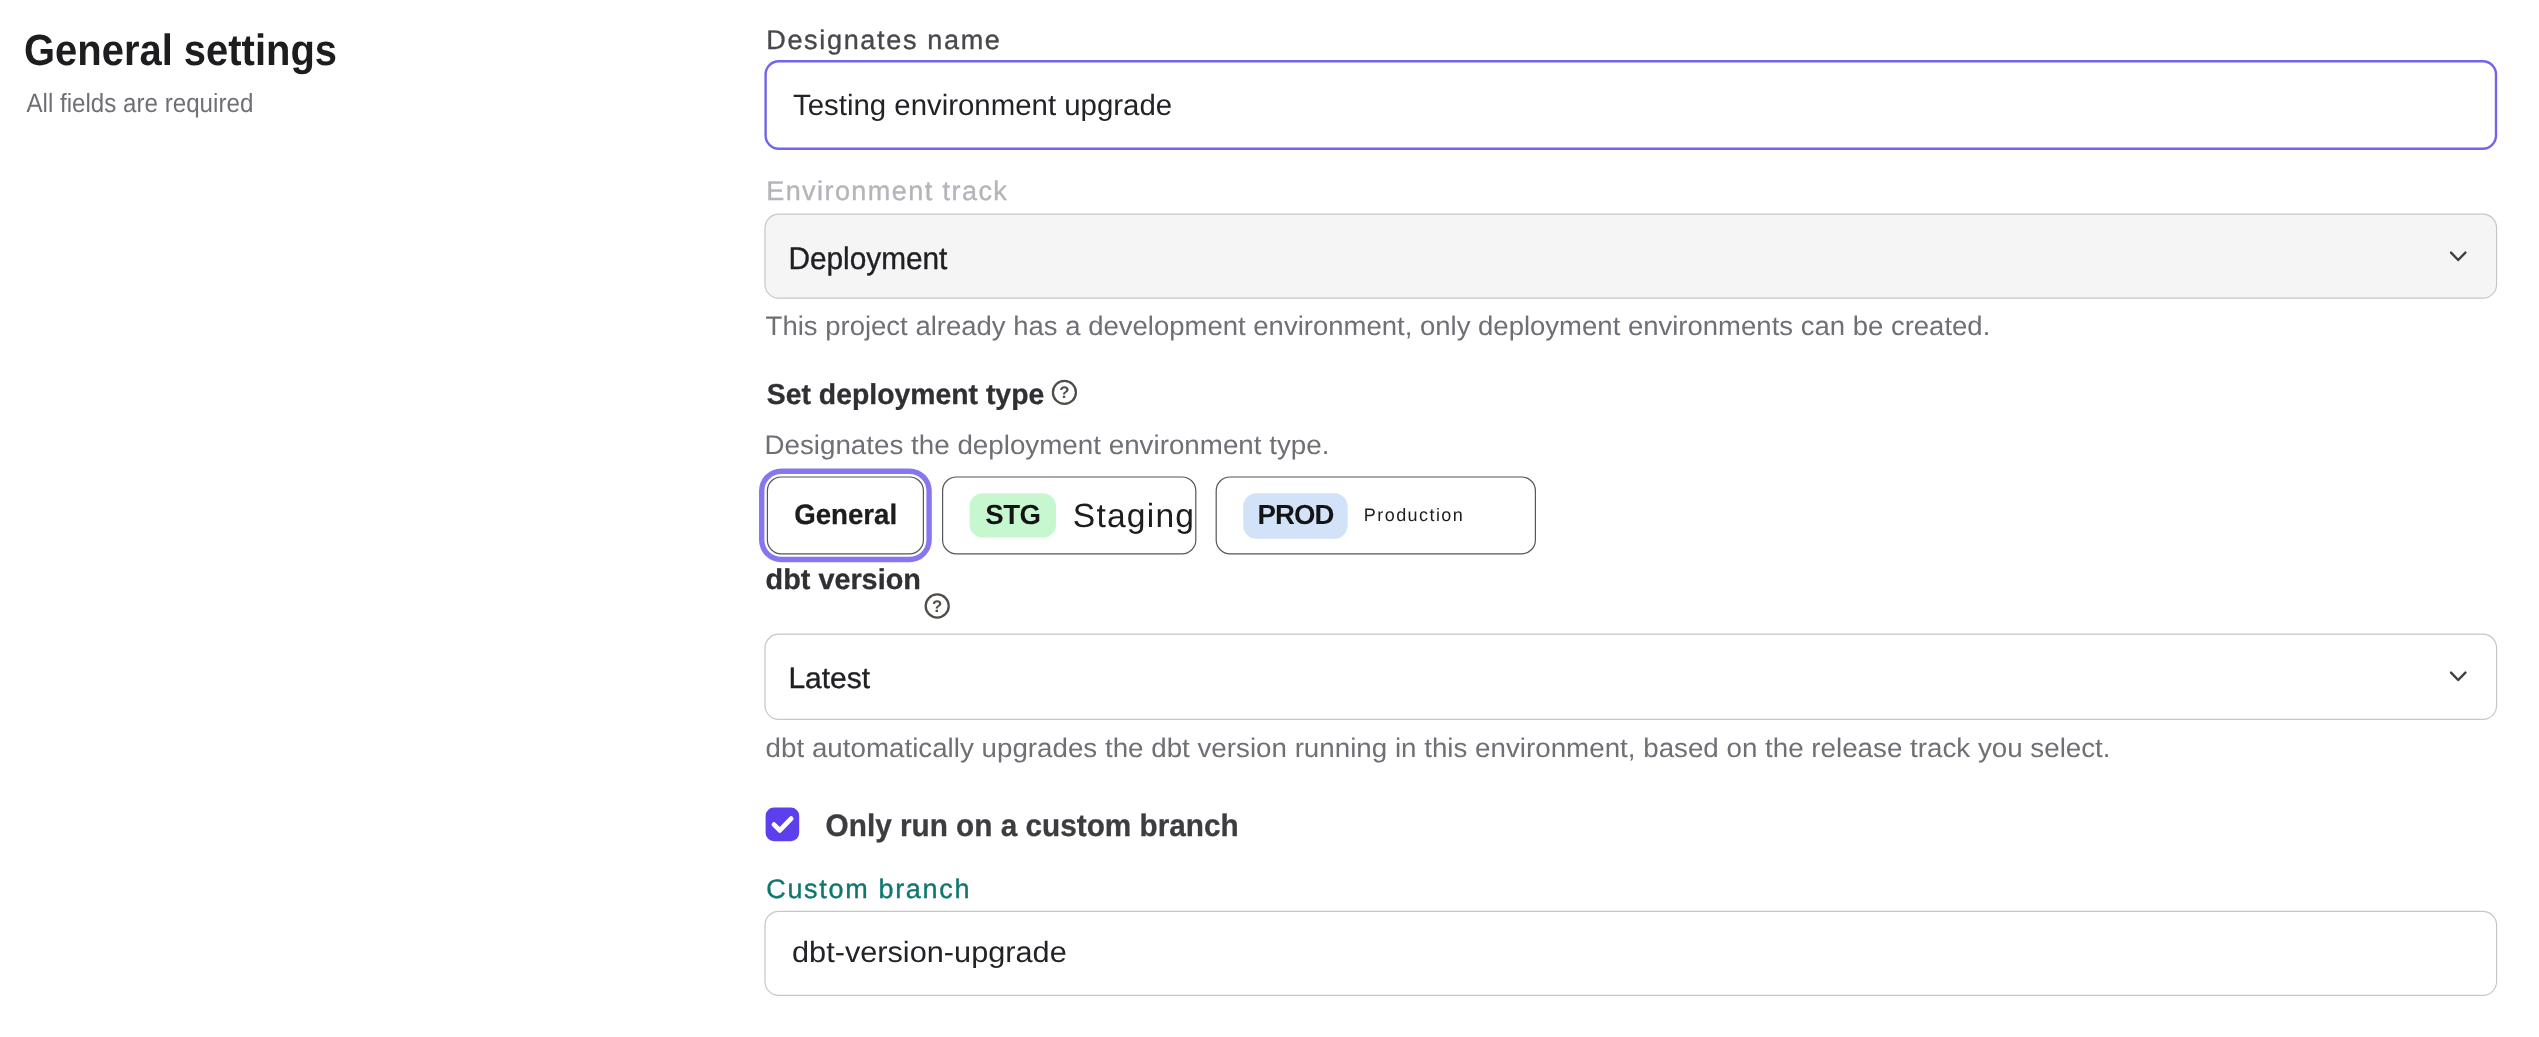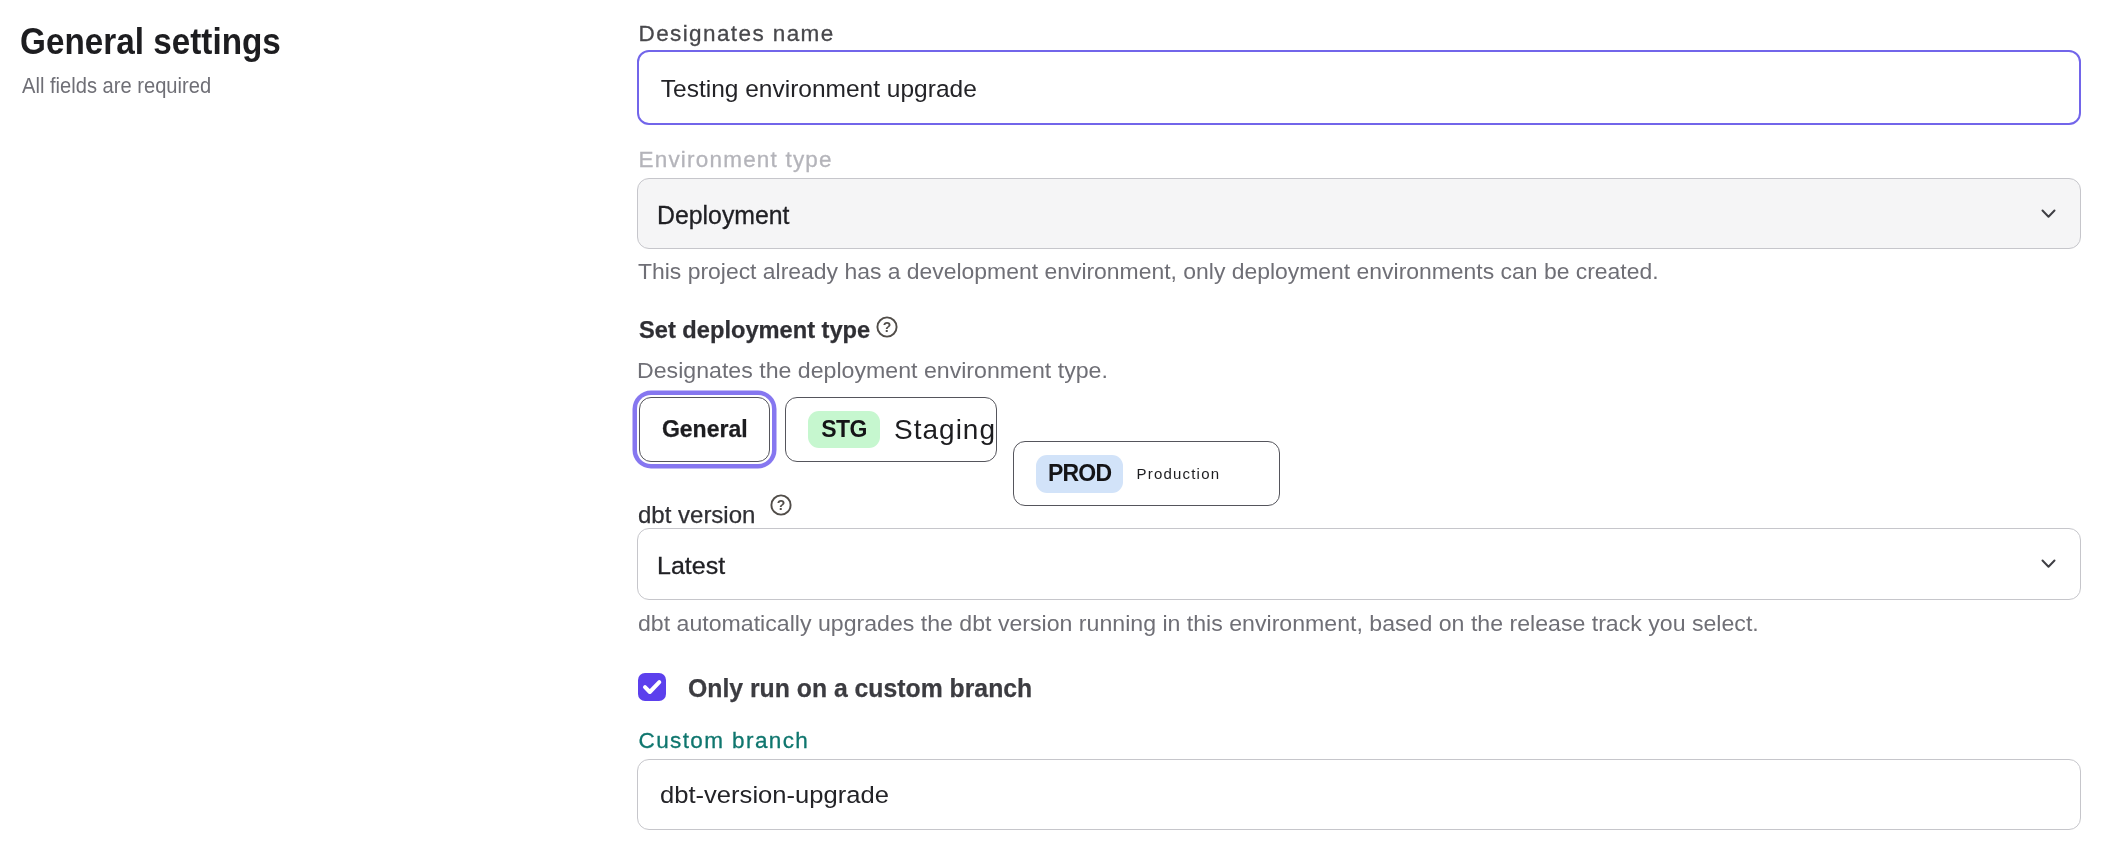--- a/index.html
+++ b/index.html
@@ -13,21 +13,21 @@
 <body>
 <div id="page">
 
   <div class="abs" style="left:20px; top:24.4px; font-size:36.5px; font-weight:700; color:#1d1d20; transform:scaleX(0.912);">General settings</div>
   <div class="abs" style="left:21.6px; top:74.6px; font-size:22px; color:#6f6f76; transform:scaleX(0.915);">All fields are required</div>
 
   <div class="abs med" style="left:638.5px; top:23.1px; font-size:22.5px; letter-spacing:1.4px; color:#48484c;">Designates name</div>
   <div class="abs" style="left:637px; top:50px; width:1444px; height:75px; border:2.5px solid #7265ea; border-radius:12px; background:#fff;"></div>
   <div class="abs" style="left:660.8px; top:77.35px; font-size:24.5px; color:#232327;text-align:right;">Testing environment upgrade</div>
 
-  <div class="abs med" style="left:638.5px; top:149.35px; font-size:22.5px; letter-spacing:1.2px; color:#b4b4ba;">Environment type</div>
+  <div class="abs med" style="left:638.5px; top:149.35px; font-size:22.5px; letter-spacing:1.2px; color:#b4b4ba;">Environment track</div>
   <div class="abs" style="left:637px; top:178px; width:1444px; height:71px; border:1px solid #c6c6cb; border-radius:12px; background:#f5f5f6;"></div>
   <div class="abs med" style="left:657px; top:201.6px; font-size:26px; color:#202024; transform:scaleX(0.955);">Deployment</div>
   <svg class="abs" style="left:2041px; top:208.7px;" width="15" height="10" viewBox="0 0 15 10">
       <path d="M1.5 1.5 L7.5 7.7 L13.5 1.5" fill="none" stroke="#3f3f44" stroke-width="2" stroke-linecap="round" stroke-linejoin="round"></path>
     </svg>
 
   <div class="abs" style="left:638px; top:260.7px; font-size:22.3px; color:#6f6f76; transform:scaleX(1.028);">This project already has a development environment, only deployment environments can be created.</div>
 
   <div class="abs semi" style="left:638.9px; top:317.6px; font-size:24px; font-weight:700; color:#2f2f34; transform:scaleX(0.985);">Set deployment type</div>
   <svg class="abs" style="left:875.7px; top:316.2px;" width="22" height="22" viewBox="0 0 22 22">
@@ -38,28 +38,28 @@
 
   <div class="abs" style="left:639px; top:397px; width:131px; height:65px; border:1px solid #55555c; border-radius:12px; background:#fff; box-shadow:0 0 0 2px #ffffff, 0 0 0 6.5px #8677f0; display:flex; align-items:center; justify-content:center;">
     <span class="semi" style="font-size:23.5px; font-weight:700; color:#1d1d20; transform:scaleX(0.98); white-space:nowrap;">General</span>
   </div>
   <div class="abs" style="left:785px; top:397px; width:212px; height:65px; border:1px solid #55555c; border-radius:12px; background:#fff; display:flex; align-items:center;">
     <span style="margin-left:21.5px; width:81px; height:37.4px; background:#c6f7cf; border-radius:11px; display:flex; align-items:center; justify-content:center;">
         <span style="font-size:23px; font-weight:700; color:#141417; letter-spacing:-0.5px; margin-right:-0.5px;">STG</span>
       </span>
     <span style="margin-left:14px; font-size:28px; color:#1d1d20; letter-spacing:1px; white-space:nowrap;">Staging</span>
   </div>
-  <div class="abs" style="left:1013px; top:397px; width:267px; height:65px; border:1px solid #55555c; border-radius:12px; background:#fff; display:flex; align-items:center;margin-top:44px;">
+  <div class="abs" style="left:1013px; top:397px; width:267px; height:65px; border:1px solid #55555c; border-radius:12px; background:#fff; display:flex; align-items:center;">
     <span style="margin-left:22px; width:86.5px; height:38px; background:#d2e3f9; border-radius:11px; display:flex; align-items:center; justify-content:center;">
         <span style="font-size:23px; font-weight:700; color:#141417; letter-spacing:-0.8px; margin-right:-0.8px;">PROD</span>
       </span>
     <span style="margin-left:14px; font-size:15px; color:#1d1d20; letter-spacing:1.2px; white-space:nowrap;">Production</span>
   </div>
 
-  <div class="abs semi" style="left:638px; top:503px; font-size:24px; font-weight:400; color:#2f2f34;">dbt version</div>
+  <div class="abs semi" style="left:638px; top:472px; font-size:24px; font-weight:700; color:#2f2f34;">dbt version</div>
   <svg class="abs" style="left:770px; top:494.2px;" width="22" height="22" viewBox="0 0 22 22">
       <circle cx="11" cy="11" r="9.6" fill="none" stroke="#514d49" stroke-width="1.9"></circle>
       <text x="11" y="15.6" font-size="14" font-weight="700" text-anchor="middle" fill="#514d49" font-family="Liberation Sans">?</text>
     </svg>
   <div class="abs" style="left:637px; top:528px; width:1444px; height:71.5px; border:1px solid #c6c6cb; border-radius:12px; background:#fff;"></div>
   <div class="abs med" style="left:657.3px; top:554.15px; font-size:24.5px; color:#202024; transform:scaleX(1.02);">Latest</div>
   <svg class="abs" style="left:2041px; top:558.7px;" width="15" height="10" viewBox="0 0 15 10">
       <path d="M1.5 1.5 L7.5 7.7 L13.5 1.5" fill="none" stroke="#3f3f44" stroke-width="2" stroke-linecap="round" stroke-linejoin="round"></path>
     </svg>
   <div class="abs" style="left:638px; top:612.6px; font-size:22.3px; color:#6f6f76; transform:scaleX(1.037);">dbt automatically upgrades the dbt version running in this environment, based on the release track you select.</div>

